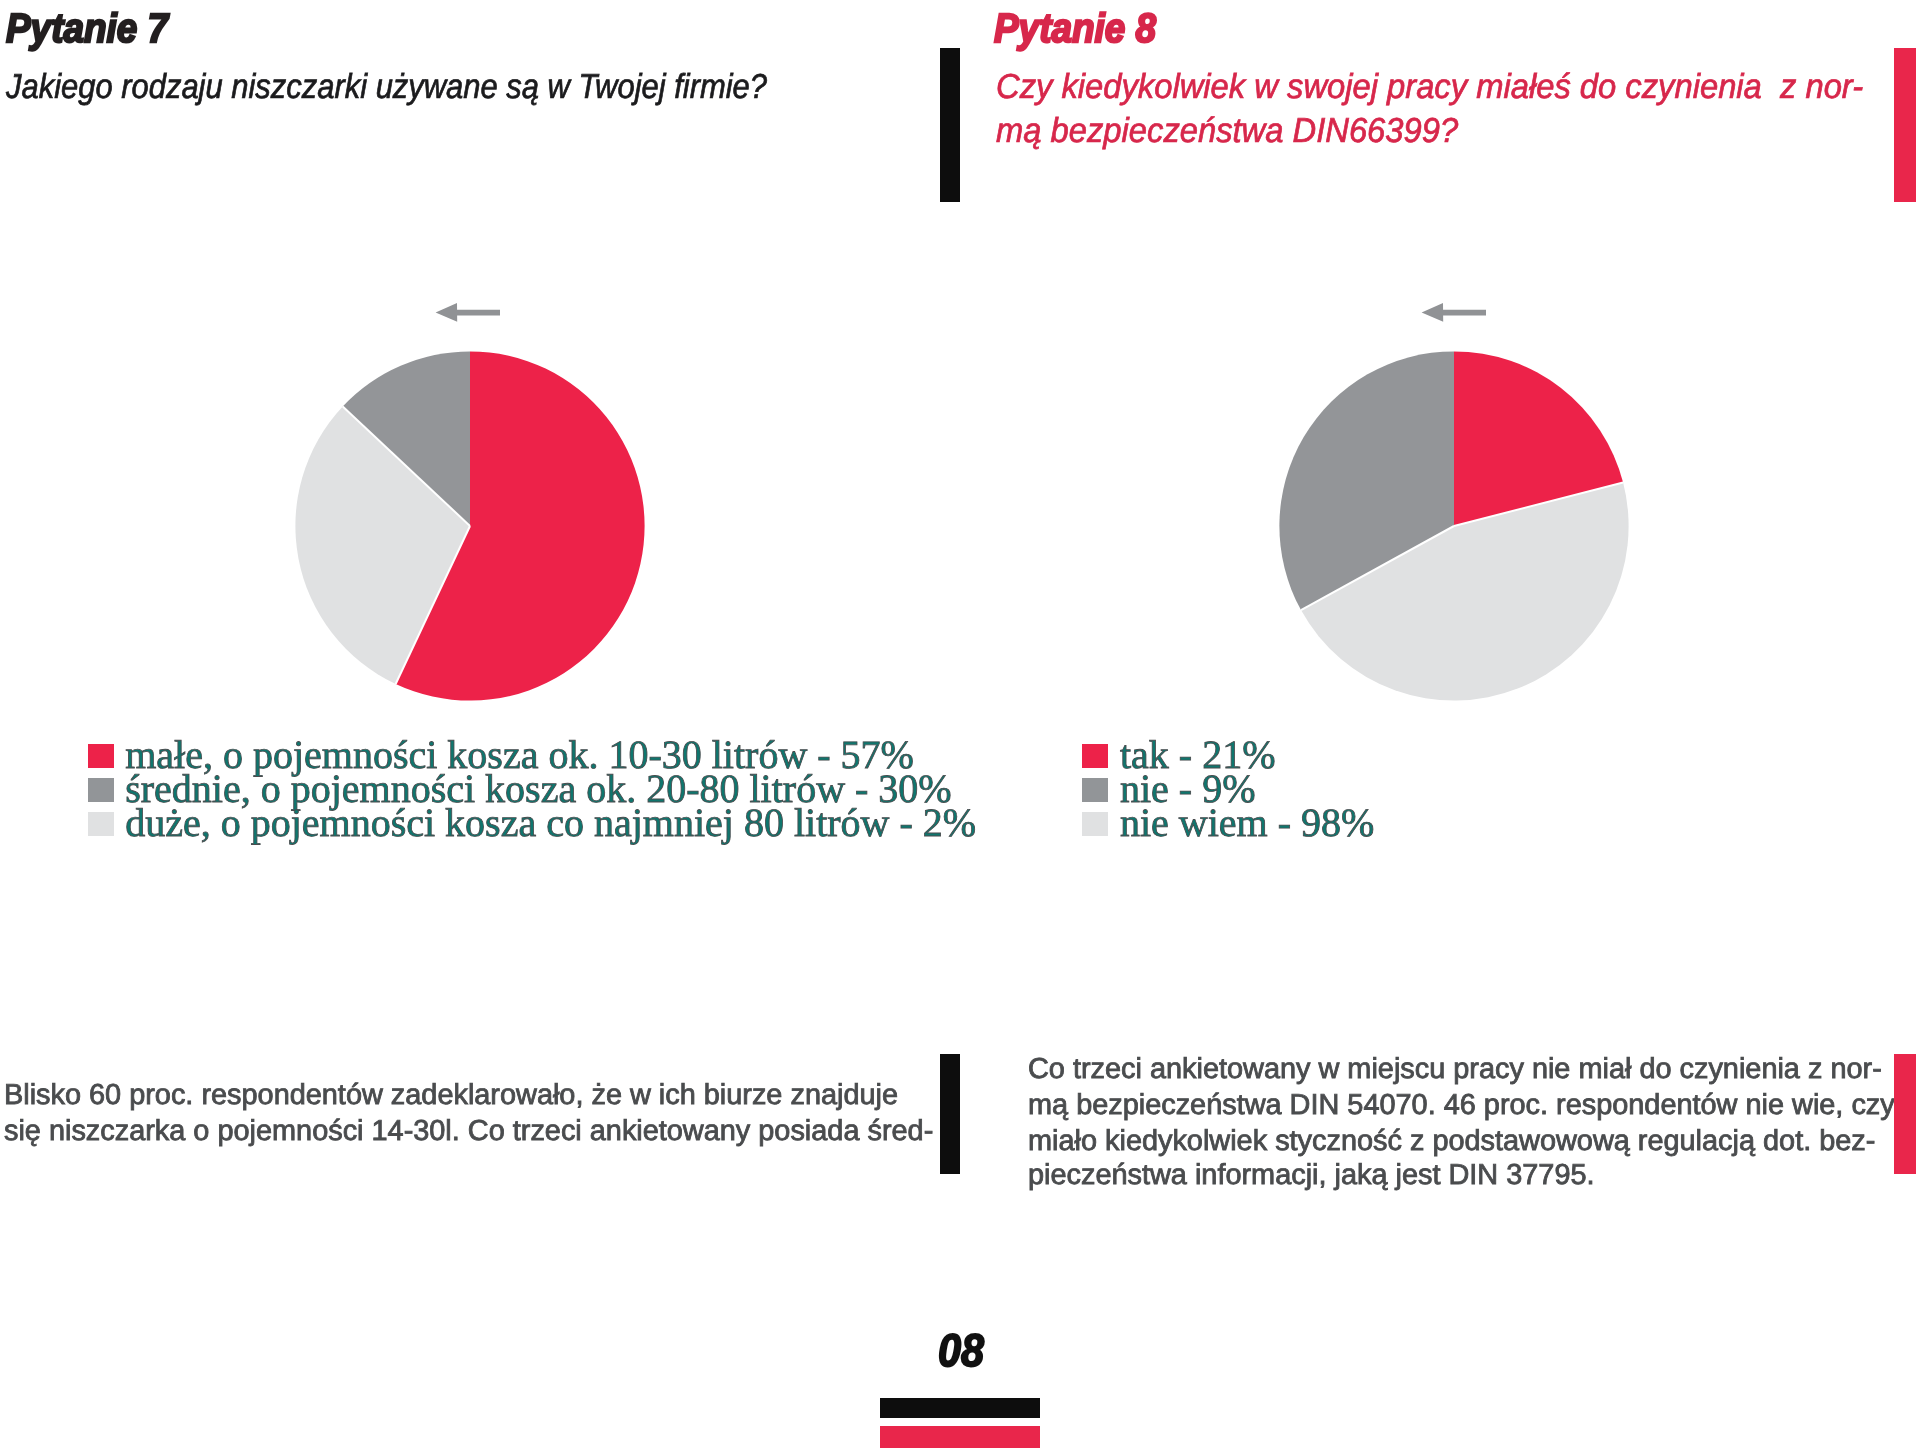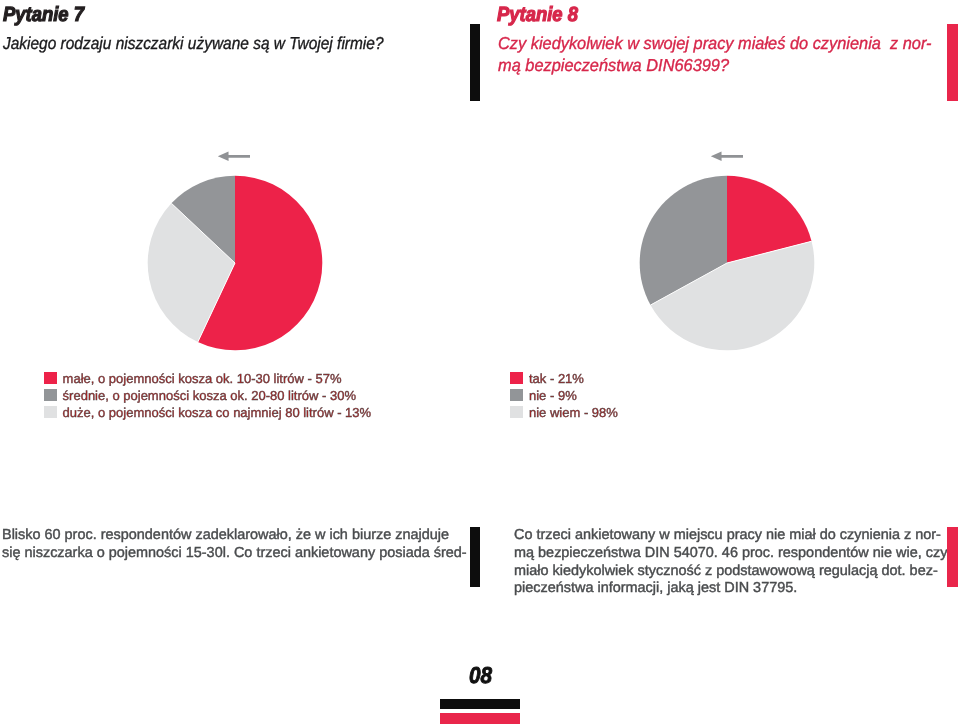--- a/index.html
+++ b/index.html
@@ -25,21 +25,21 @@
   #q7text{transform:scaleX(0.895) translateZ(0);}
   #q8text{transform:scaleX(0.947) translateZ(0);}
   .q-text.red{color:#d7274b;}
 
   
   .vbar{width:9.9px;}
   .vbar.black{background:#0d0d0d;}
   .vbar.red{background:#e9264b;width:11px;}
 
   
-  .legend{font-size:13px;line-height:17.1px;color:#b91c1c;font-weight:400;
+  .legend{font-size:20px;line-height:17.1px;color:#0f766e;font-weight:400;font-family:Liberation Serif, serif;
           -webkit-text-stroke:0.42px #4a4c4e;}
   .legend .row{display:flex;align-items:flex-start;white-space:pre;}
   .sw{width:13px;height:12.4px;flex:0 0 13px;margin-right:6px;margin-top:2.3px;}
 
   
   .para{font-size:14.45px;line-height:17.8px;color:#4a4c4e;font-weight:400;white-space:pre;
         -webkit-text-stroke:0.42px #4a4c4e;}
 
   
   .pagenum{font-weight:700;font-style:italic;font-size:23px;line-height:23px;color:#111;
@@ -74,44 +74,44 @@
     <div class="row">
       <span class="sw" style="background: rgb(237, 34, 73);"></span>
       <span>małe, o pojemności kosza ok. 10-30 litrów - 57%</span>
     </div>
     <div class="row">
       <span class="sw" style="background: rgb(146, 149, 152);"></span>
       <span>średnie, o pojemności kosza ok. 20-80 litrów - 30%</span>
     </div>
     <div class="row">
       <span class="sw" style="background: rgb(224, 225, 226);"></span>
-      <span>duże, o pojemności kosza co najmniej 80 litrów - 13%</span>
+      <span>duże, o pojemności kosza co najmniej 80 litrów - 2%</span>
     </div>
   </div>
 
-  <div class="abs para" style="left:2px;top:527px;"><div>Blisko 60 proc. respondentów zadeklarowało, że w ich biurze znajduje</div><div>się niszczarka o pojemności 15-30l. Co trzeci ankietowany posiada śred-</div></div>
+  <div class="abs para" style="left:2px;top:540px;"><div>Blisko 60 proc. respondentów zadeklarowało, że w ich biurze znajduje</div><div>się niszczarka o pojemności 14-30l. Co trzeci ankietowany posiada śred-</div></div>
 
   <div class="abs q-title red" style="left:497px;top:5px;">Pytanie 8</div>
   <div class="abs q-text red" id="q8text" style="left:498px;top:32px;"><div>Czy kiedykolwiek w swojej pracy miałeś do czynienia  z nor-</div><div>mą bezpieczeństwa DIN66399?</div></div>
 
   <svg class="abs" style="left:710px;top:150px;" width="34" height="12" viewBox="0 0 34 12">
     <path d="M0.8 6.2 L11.5 1.5 L11.6 10.9 Z M10.5 4.9 L33 4.9 L33 7.7 L10.5 7.7 Z" fill="#909295"></path>
   </svg>
 
   <svg class="abs" style="left:639.2px;top:175.1px;" width="176" height="176" viewBox="0 0 176 176">
     <g class="pie-slices">
         <path d="M 88 88 L 88.000 0.700 A 87.3 87.3 0 0 1 172.557 66.289 Z" fill="#ed2249"></path>
         <path d="M 88 88 L 172.557 66.289 A 87.3 87.3 0 0 1 11.498 130.057 Z" fill="#e0e1e2"></path>
         <path d="M 88 88 L 11.498 130.057 A 87.3 87.3 0 0 1 88.000 0.700 Z" fill="#939598"></path>
         <line x1="88" y1="88" x2="172.557" y2="66.289" stroke="#ffffff" stroke-width="1"></line>
         <line x1="88" y1="88" x2="11.498" y2="130.057" stroke="#ffffff" stroke-width="1"></line>
       </g>
   </svg>
 
-  <div class="abs legend" style="left:510px;top:369.5px;">
+  <div class="abs legend" style="left:541px;top:369.5px;">
     <div class="row">
       <span class="sw" style="background: rgb(237, 34, 73);"></span>
       <span>tak - 21%</span>
     </div>
     <div class="row">
       <span class="sw" style="background: rgb(146, 149, 152);"></span>
       <span>nie - 9%</span>
     </div>
     <div class="row">
       <span class="sw" style="background: rgb(224, 225, 226);"></span>

